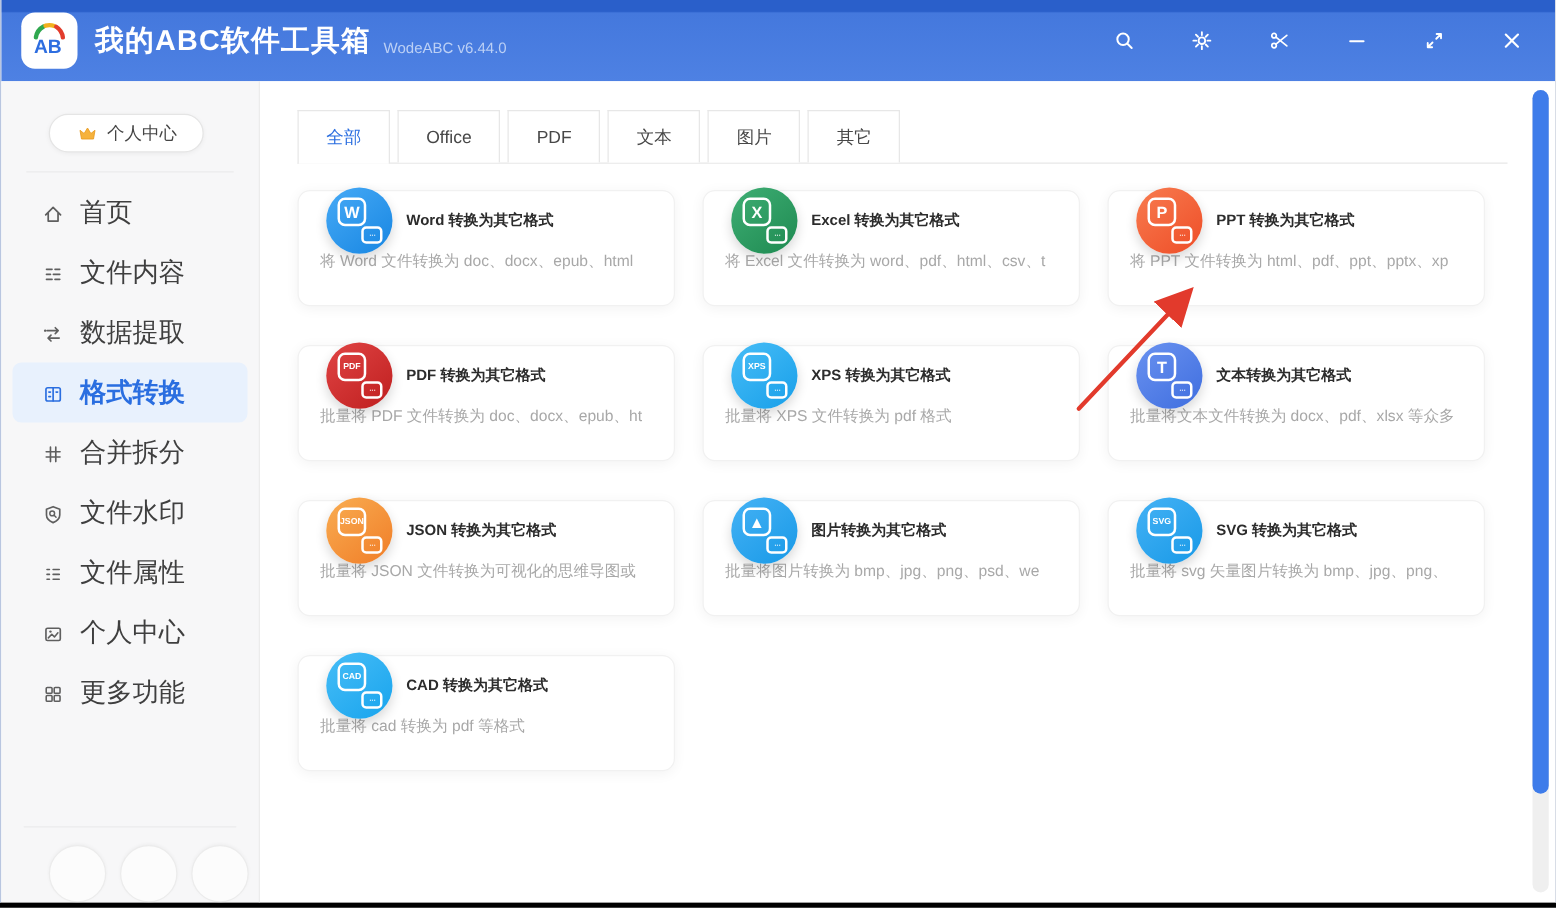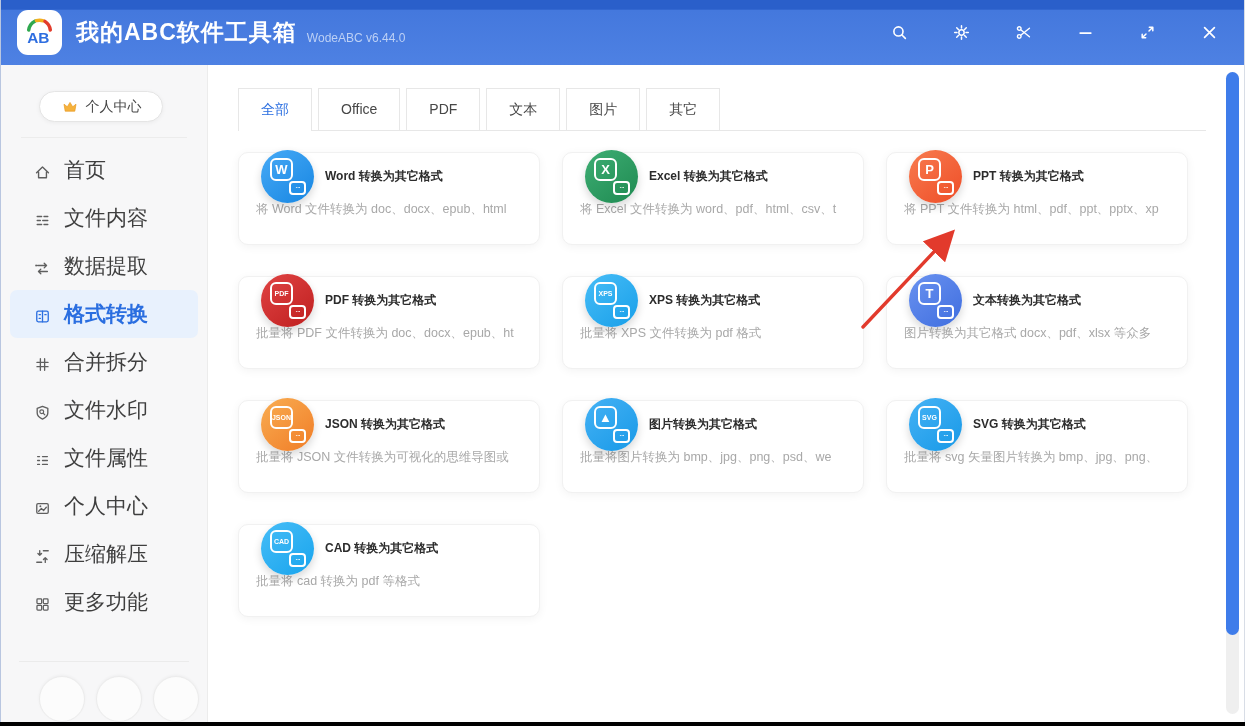--- a/index.html
+++ b/index.html
@@ -203,26 +203,20 @@
 
           <li class="menu-item">
             <span class="mi-icon"><svg viewBox="0 0 16 16" width="100%" height="100%">
                 <rect x="2.6" y="3.4" width="10.8" height="9.2" rx="1.2" fill="none" stroke="currentColor" stroke-width="1.25"></rect>
                 <path d="m4.4 10.6 2.6-2.7 2 2 2.6-3.1" fill="none" stroke="currentColor" stroke-width="1.2" stroke-linecap="round" stroke-linejoin="round"></path>
                 <circle cx="6" cy="5.9" r="0.9" fill="currentColor"></circle>
               </svg></span>
             <span>个人中心</span>
           </li>
 
-          <li class="menu-item">
-            <span class="mi-icon"><svg viewBox="0 0 16 16" width="100%" height="100%">
-                <path d="M5.4 2.4v4.4m0 0L3.7 5.1m1.7 1.7 1.7-1.7M10.6 13.6V9.2m0 0 1.7 1.7m-1.7-1.7L8.9 10.9M2.6 13.4h4.6M8.8 2.6h4.6" fill="none" stroke="currentColor" stroke-width="1.25" stroke-linecap="round" stroke-linejoin="round"></path>
-              </svg></span>
-            <span>压缩解压</span>
-          </li>
 
           <li class="menu-item">
             <span class="mi-icon"><svg viewBox="0 0 16 16" width="100%" height="100%">
                 <rect x="2.8" y="2.8" width="4.4" height="4.4" rx="0.8" fill="none" stroke="currentColor" stroke-width="1.2"></rect>
                 <rect x="8.8" y="2.8" width="4.4" height="4.4" rx="0.8" fill="none" stroke="currentColor" stroke-width="1.2"></rect>
                 <rect x="2.8" y="8.8" width="4.4" height="4.4" rx="0.8" fill="none" stroke="currentColor" stroke-width="1.2"></rect>
                 <rect x="8.8" y="8.8" width="4.4" height="4.4" rx="0.8" fill="none" stroke="currentColor" stroke-width="1.2"></rect>
               </svg></span>
             <span>更多功能</span>
           </li>
@@ -311,21 +305,21 @@
             <div class="card-title">XPS 转换为其它格式</div>
             <div class="card-desc">批量将 XPS 文件转换为 pdf 格式</div>
           </div>
 
           <div class="card">
             <div class="card-icon" style="background: linear-gradient(140deg, rgb(106, 146, 240), rgb(63, 110, 223));">
               <div class="badge-main">T</div>
               <div class="badge-sub"></div>
             </div>
             <div class="card-title">文本转换为其它格式</div>
-            <div class="card-desc">图片转换为其它格式 docx、pdf、xlsx 等众多</div>
+            <div class="card-desc">批量将文本文件转换为 docx、pdf、xlsx 等众多</div>
           </div>
 
           <div class="card">
             <div class="card-icon" style="background: linear-gradient(140deg, rgb(249, 173, 82), rgb(240, 125, 39));">
               <div class="badge-main multi">JSON</div>
               <div class="badge-sub"></div>
             </div>
             <div class="card-title">JSON 转换为其它格式</div>
             <div class="card-desc">批量将 JSON 文件转换为可视化的思维导图或</div>
           </div>

